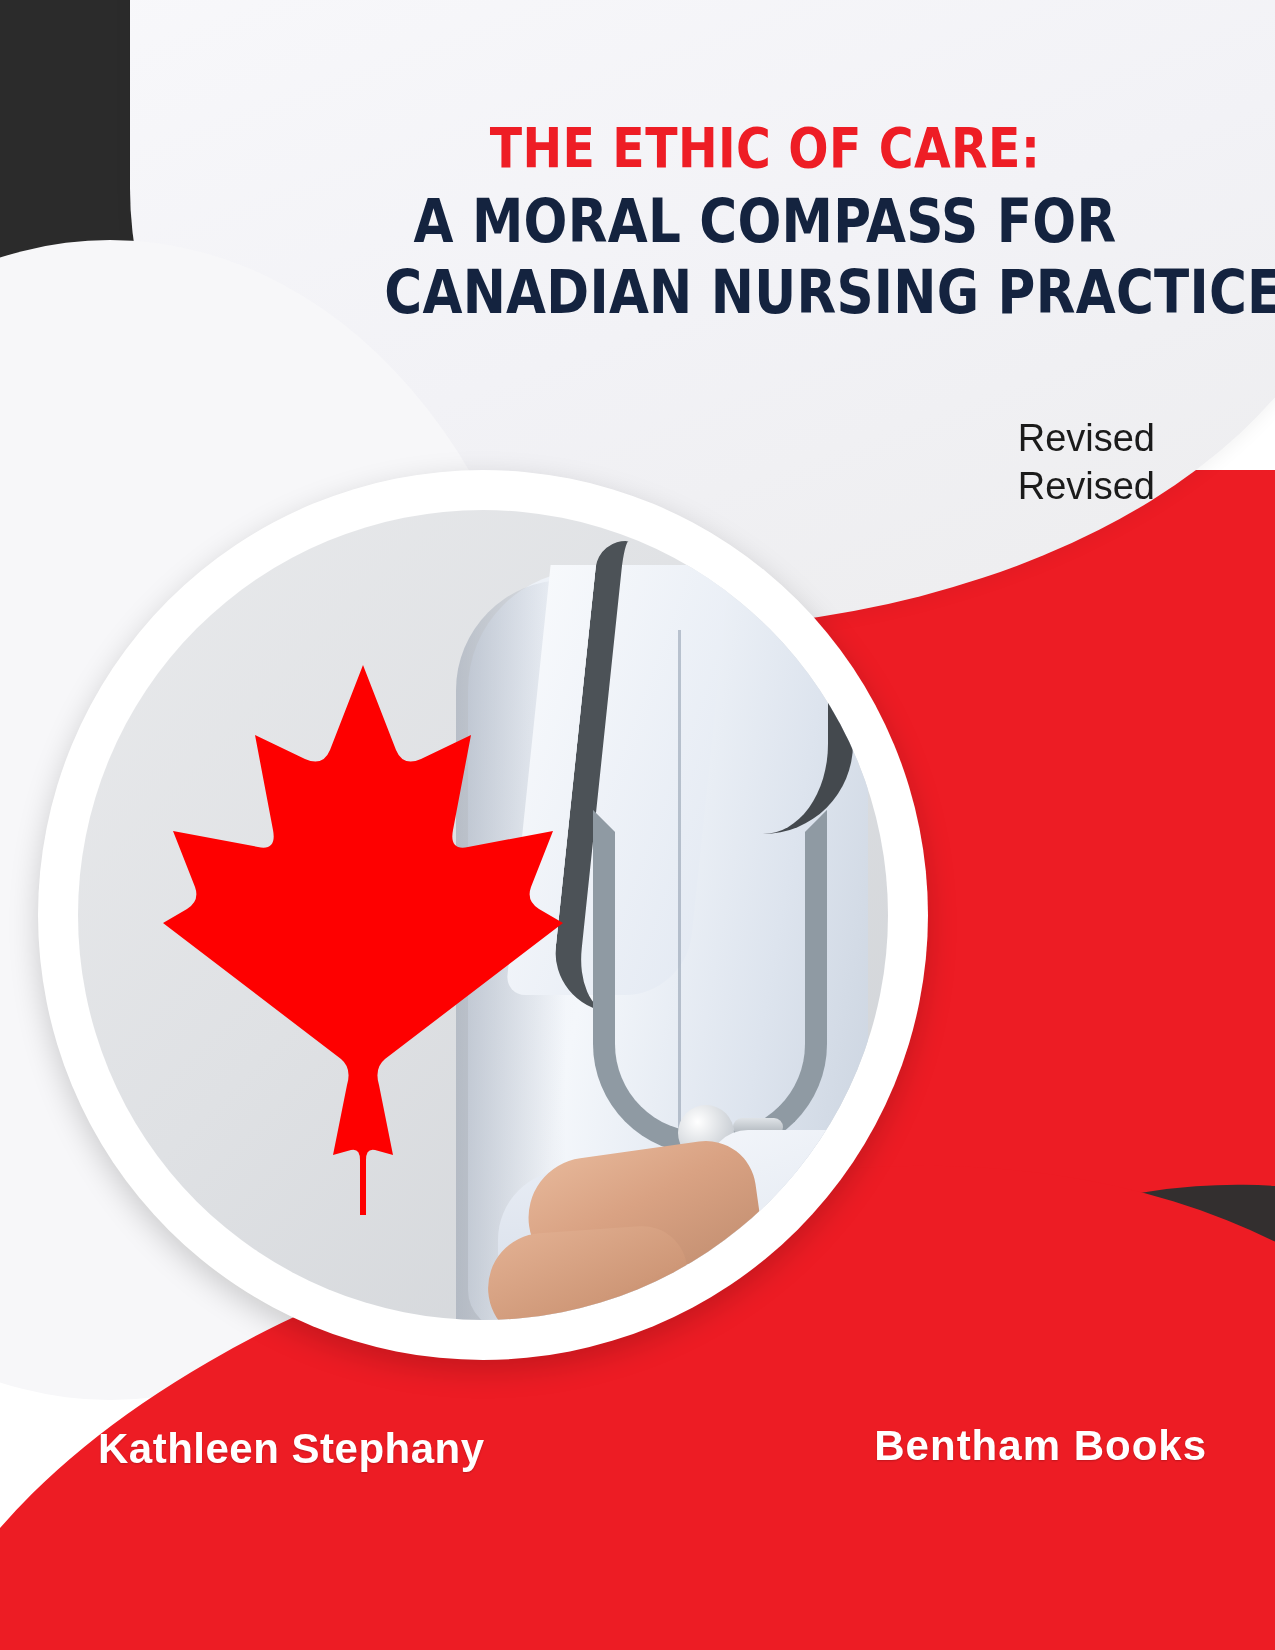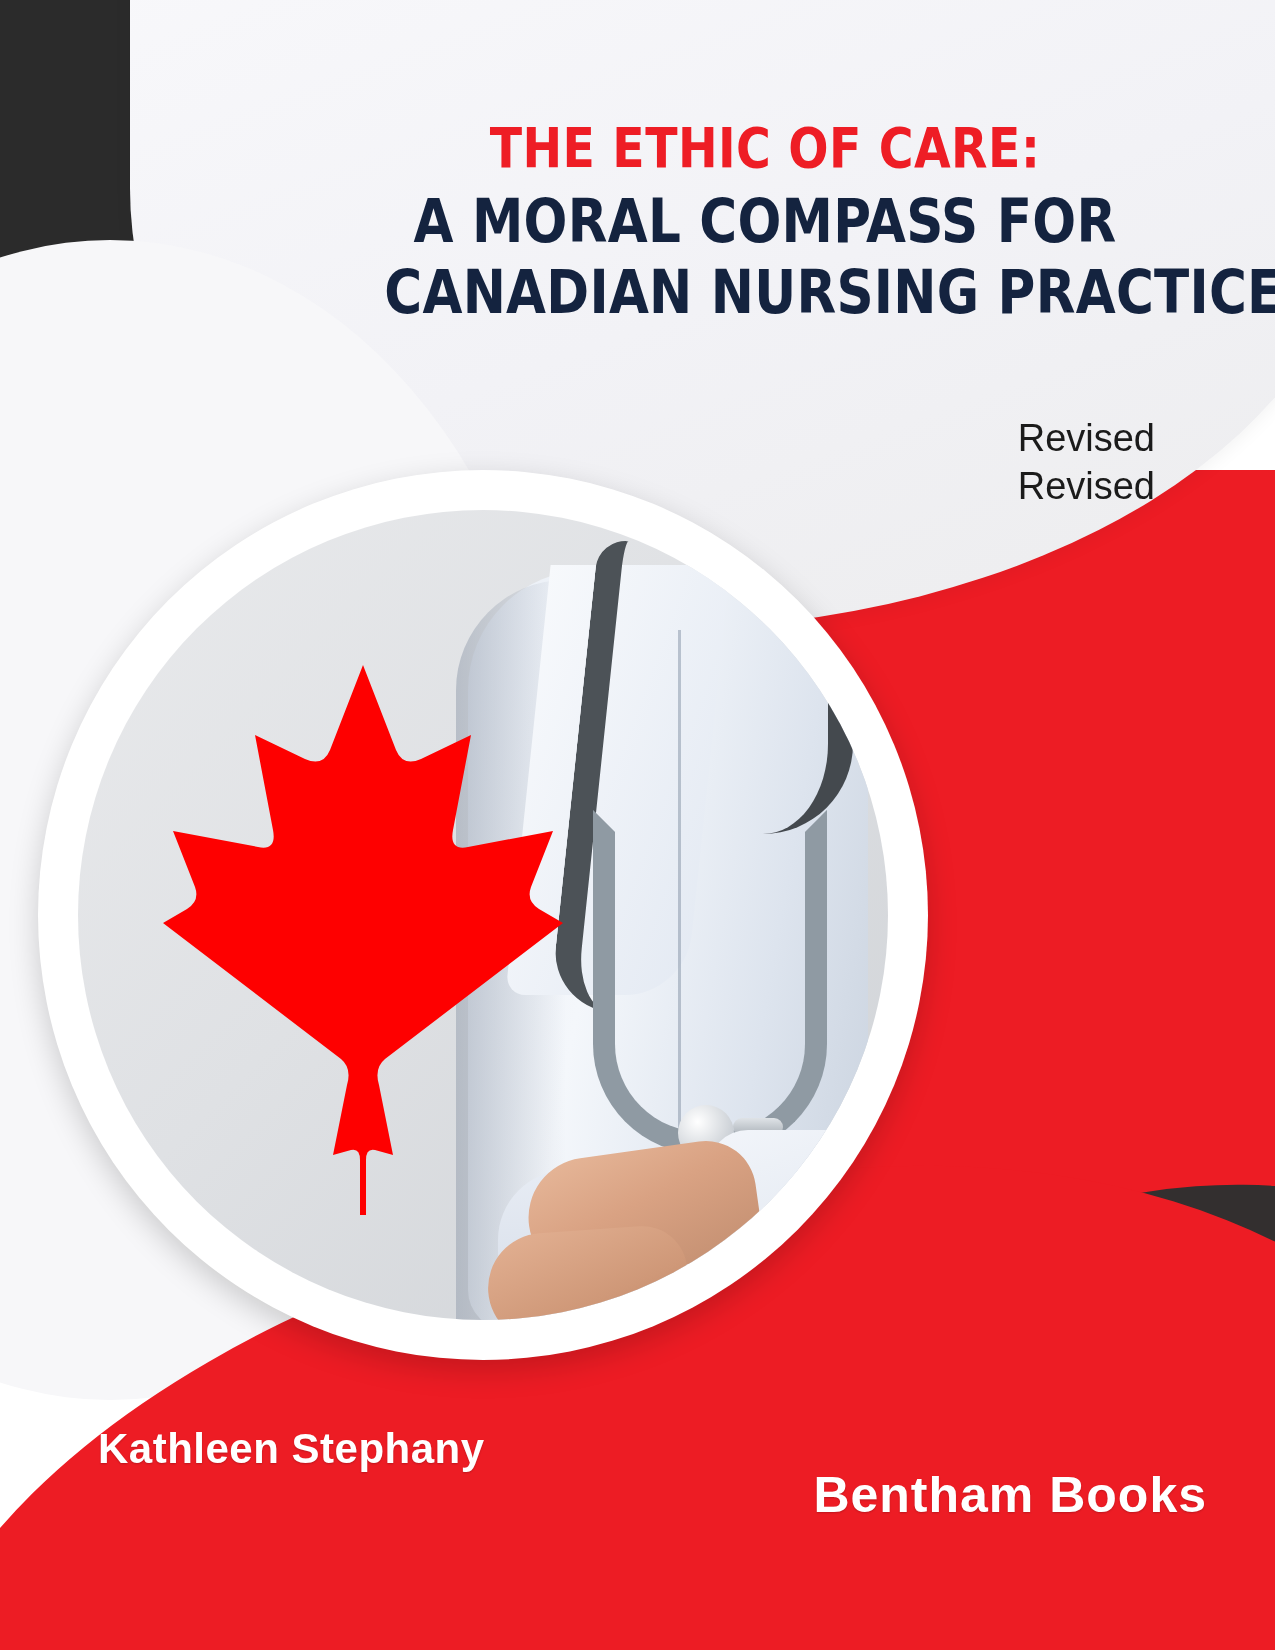--- a/index.html
+++ b/index.html
@@ -308,22 +308,22 @@
     font-size: 42px;
     font-weight: bold;
     color: #ffffff;
     letter-spacing: 0.5px;
     z-index: 8;
     text-shadow: 0 1px 2px rgba(0,0,0,0.2);
   }
   .publisher {
     position: absolute;
     right: 68px;
-    top: 1466px;
-    font-size: 50px;
+    top: 1422px;
+    font-size: 42px;
     font-weight: bold;
     color: #ffffff;
     letter-spacing: 1px;
     z-index: 8;
     text-shadow: 0 1px 2px rgba(0,0,0,0.2);
   }
 </style>
 </head>
 <body>
 

